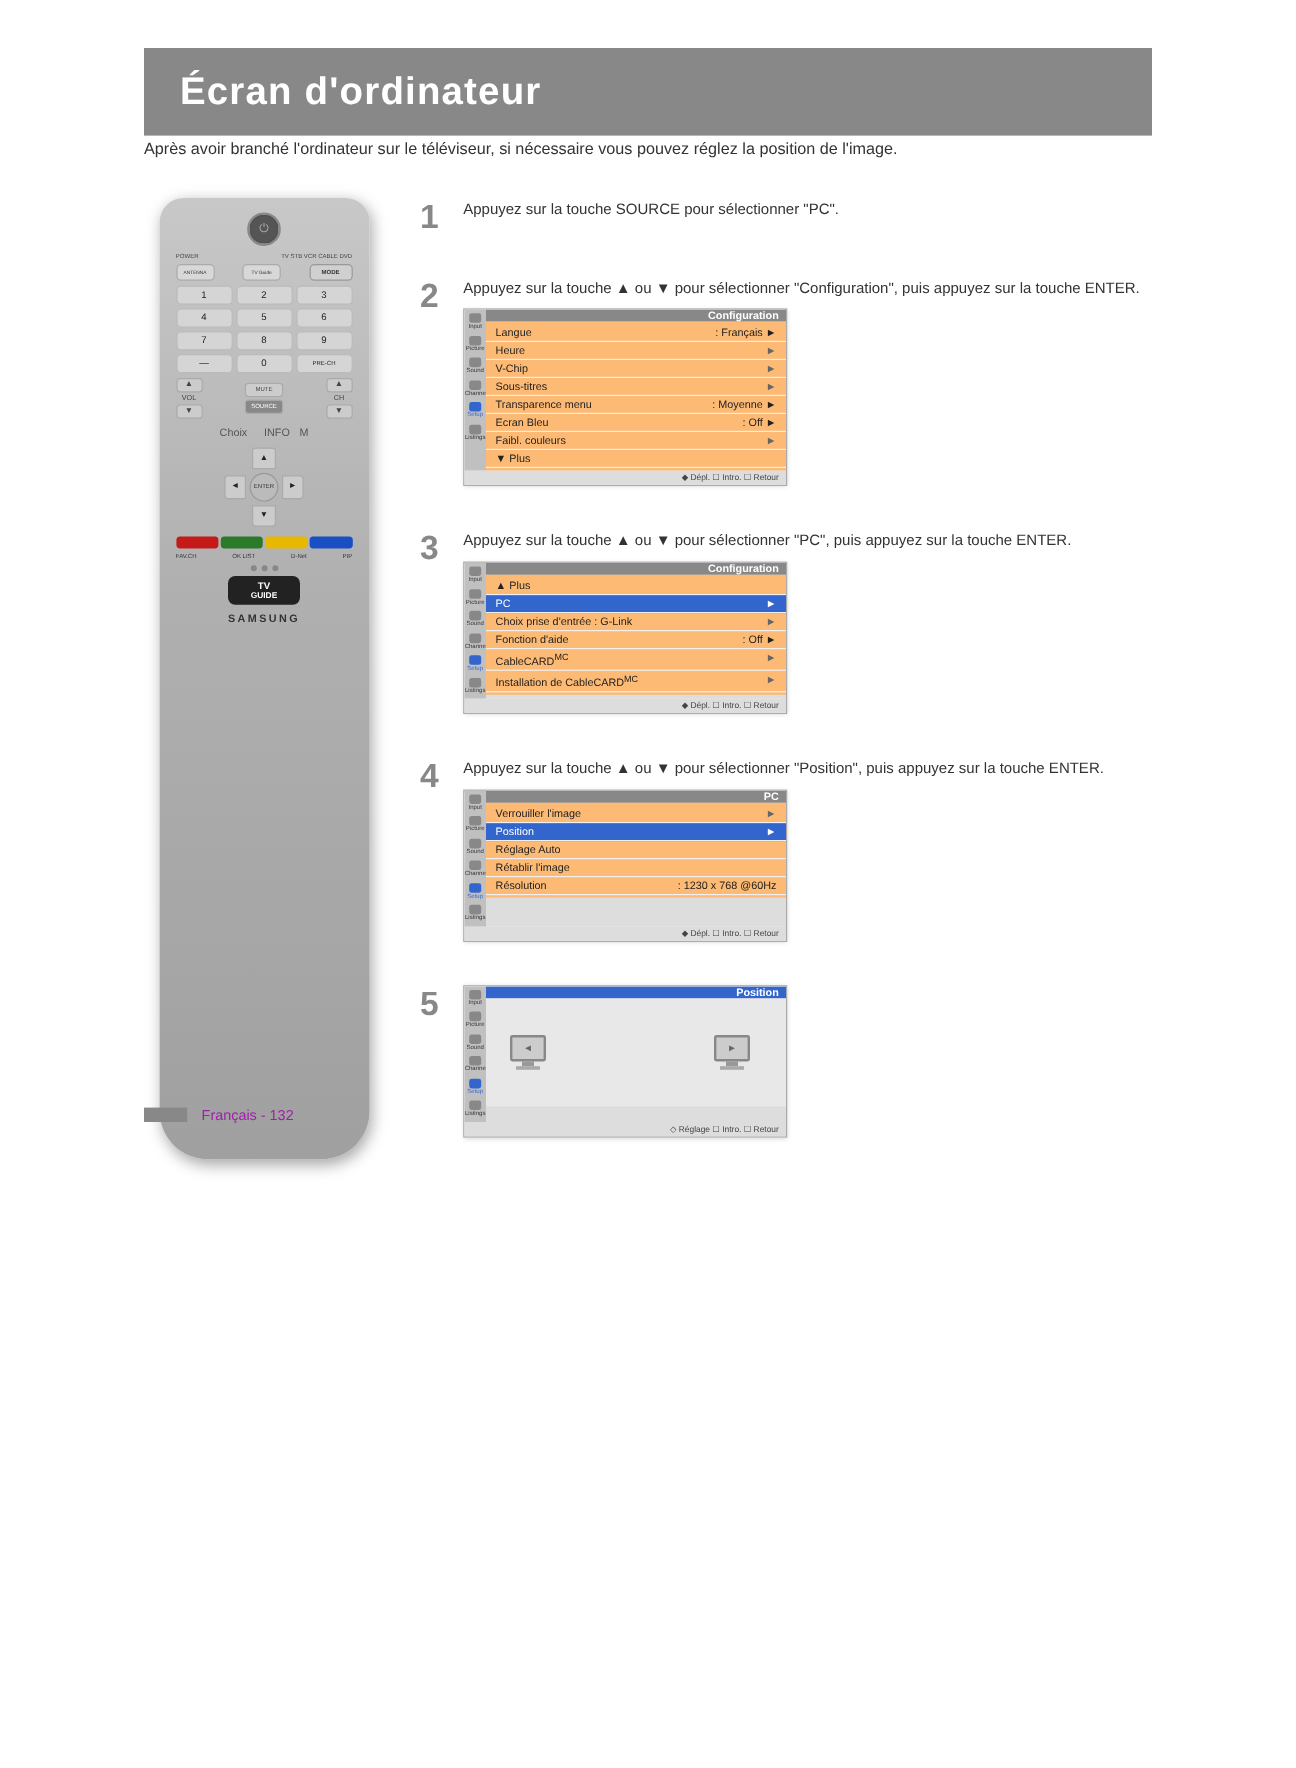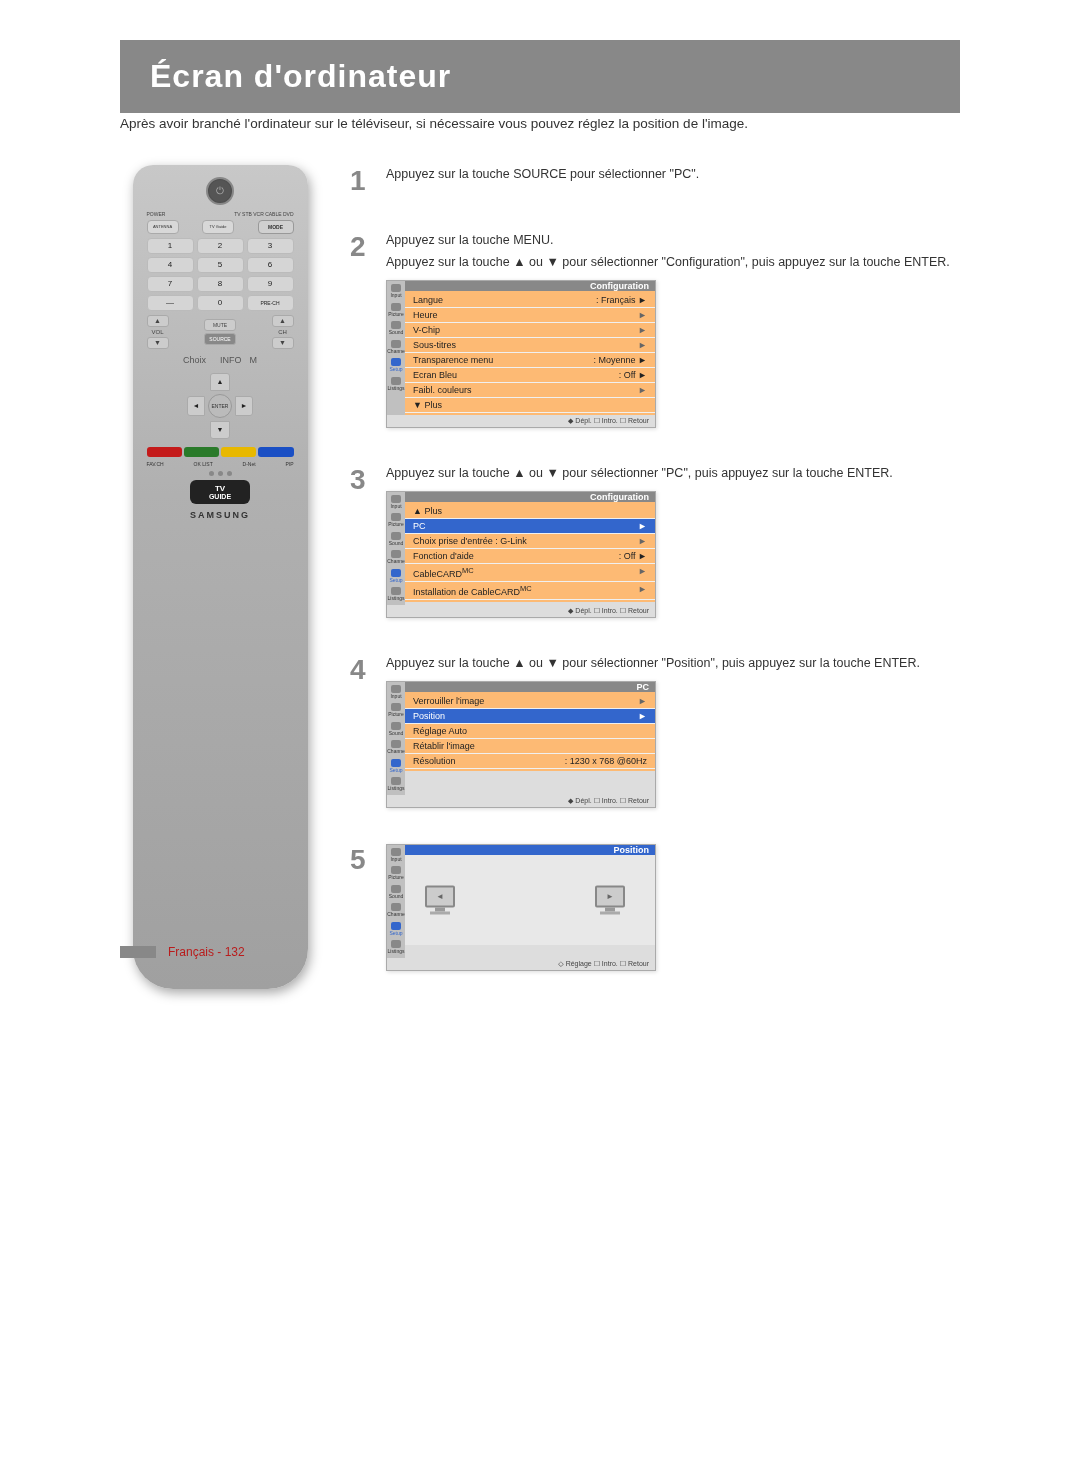--- a/index.html
+++ b/index.html
@@ -578,21 +578,20 @@
     <div class="steps-container">
 
       <div class="step-row">
         <div class="step-num-col">1</div>
         <div class="step-text-col">Appuyez sur la touche SOURCE pour sélectionner "PC".</div>
       </div>
 
       <div class="step-row">
         <div class="step-num-col">2</div>
         <div style="flex:1;">
-          <div class="step-text-col" style="margin-bottom:4px;">Appuyez sur la touche MENU.</div>
           <div class="step-text-col" style="margin-bottom:8px;">Appuyez sur la touche ▲ ou ▼ pour sélectionner "Configuration", puis appuyez sur la touche ENTER.</div>
 
           <div class="tv-menu">
             <div class="tv-menu-header">
               <div class="tv-menu-left-bar">
                 <div class="menu-icon-item">
                   <div class="icon-shape"></div>
                   <span class="menu-icon-label">Input</span>
                 </div>
                 <div class="menu-icon-item">
@@ -862,15 +861,15 @@
             </div>
           </div>
         </div>
       </div>
 
     </div>
   </div>
 
   <div style="position:absolute; bottom:30px; left:60px; right:60px; display:flex; align-items:center; gap:12px;">
     <div style="width:36px; height:12px; background:#888;"></div>
-    <span style="font-size:12px; color:#b91c1c;">Français - 132</span>
+    <span style="font-size:12px; color:#a21caf;">Français - 132</span>
   </div>
 </div>
 
 </body></html>

